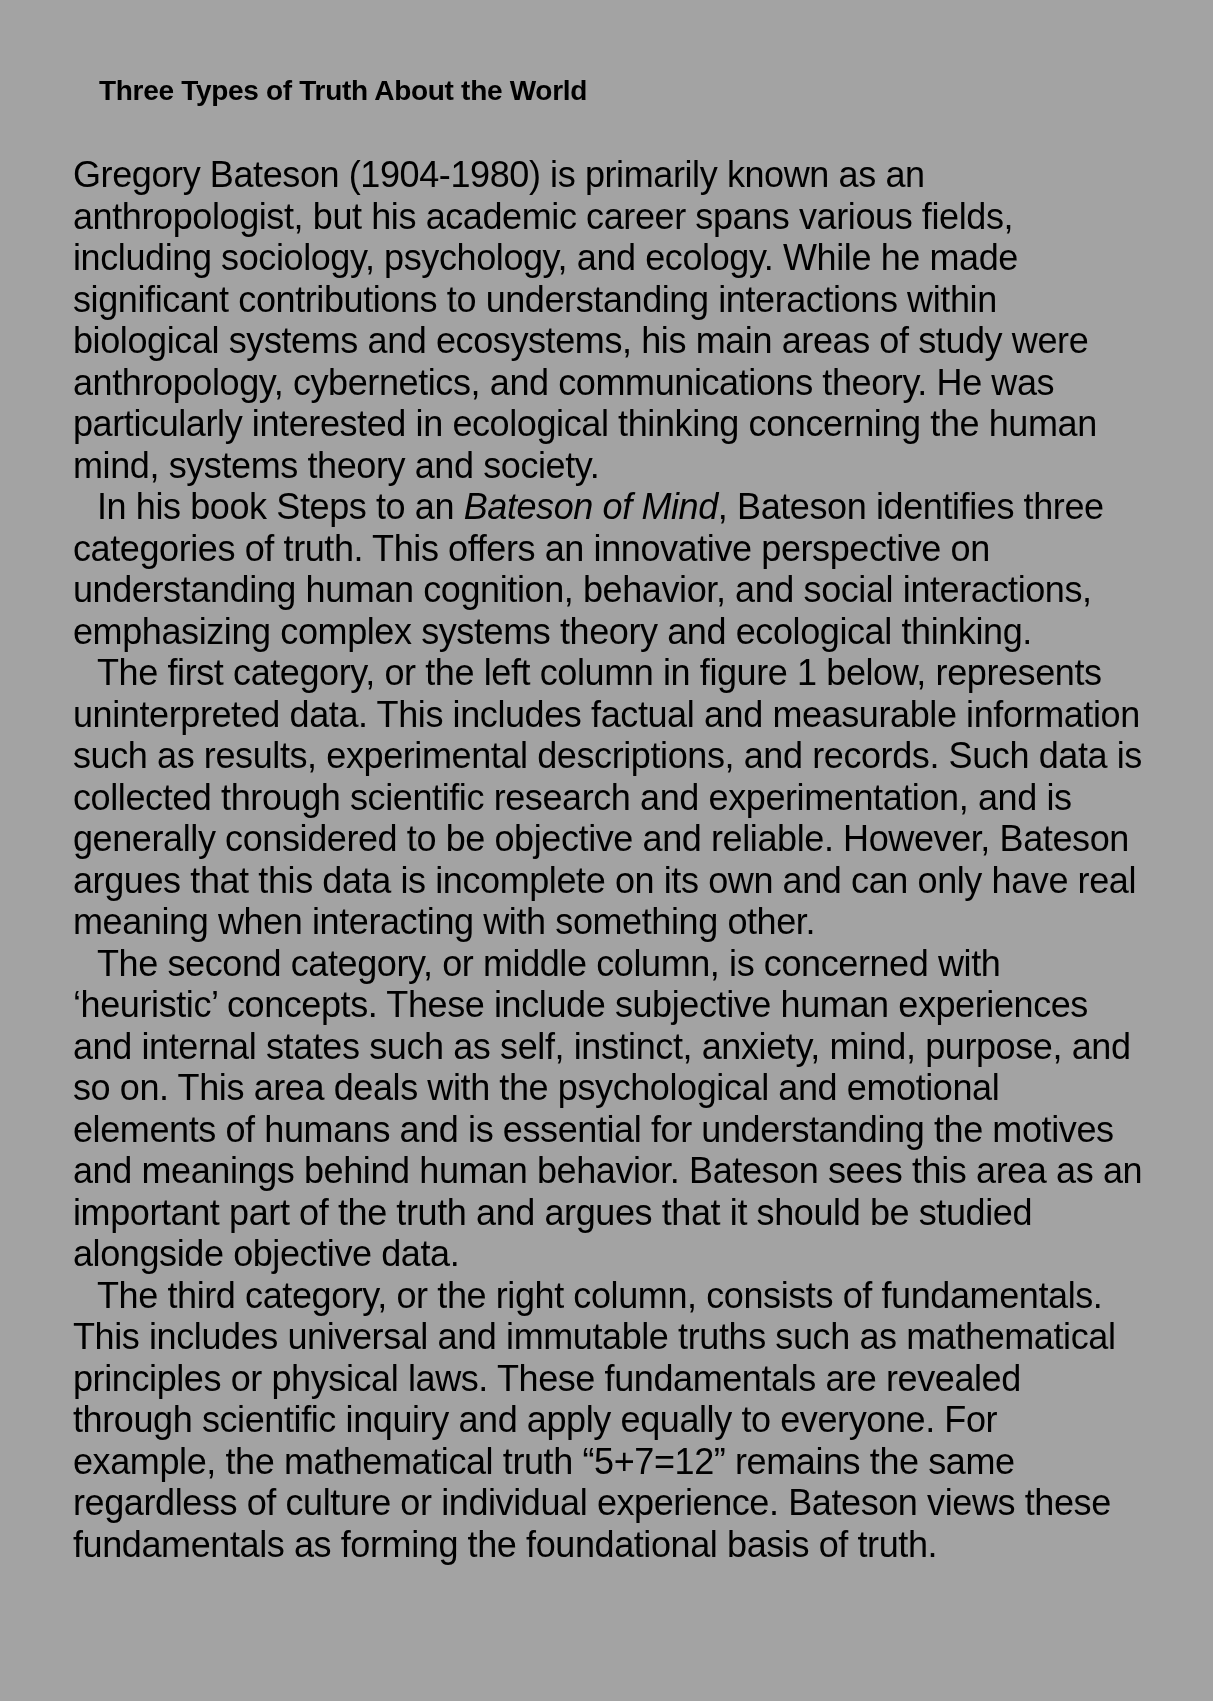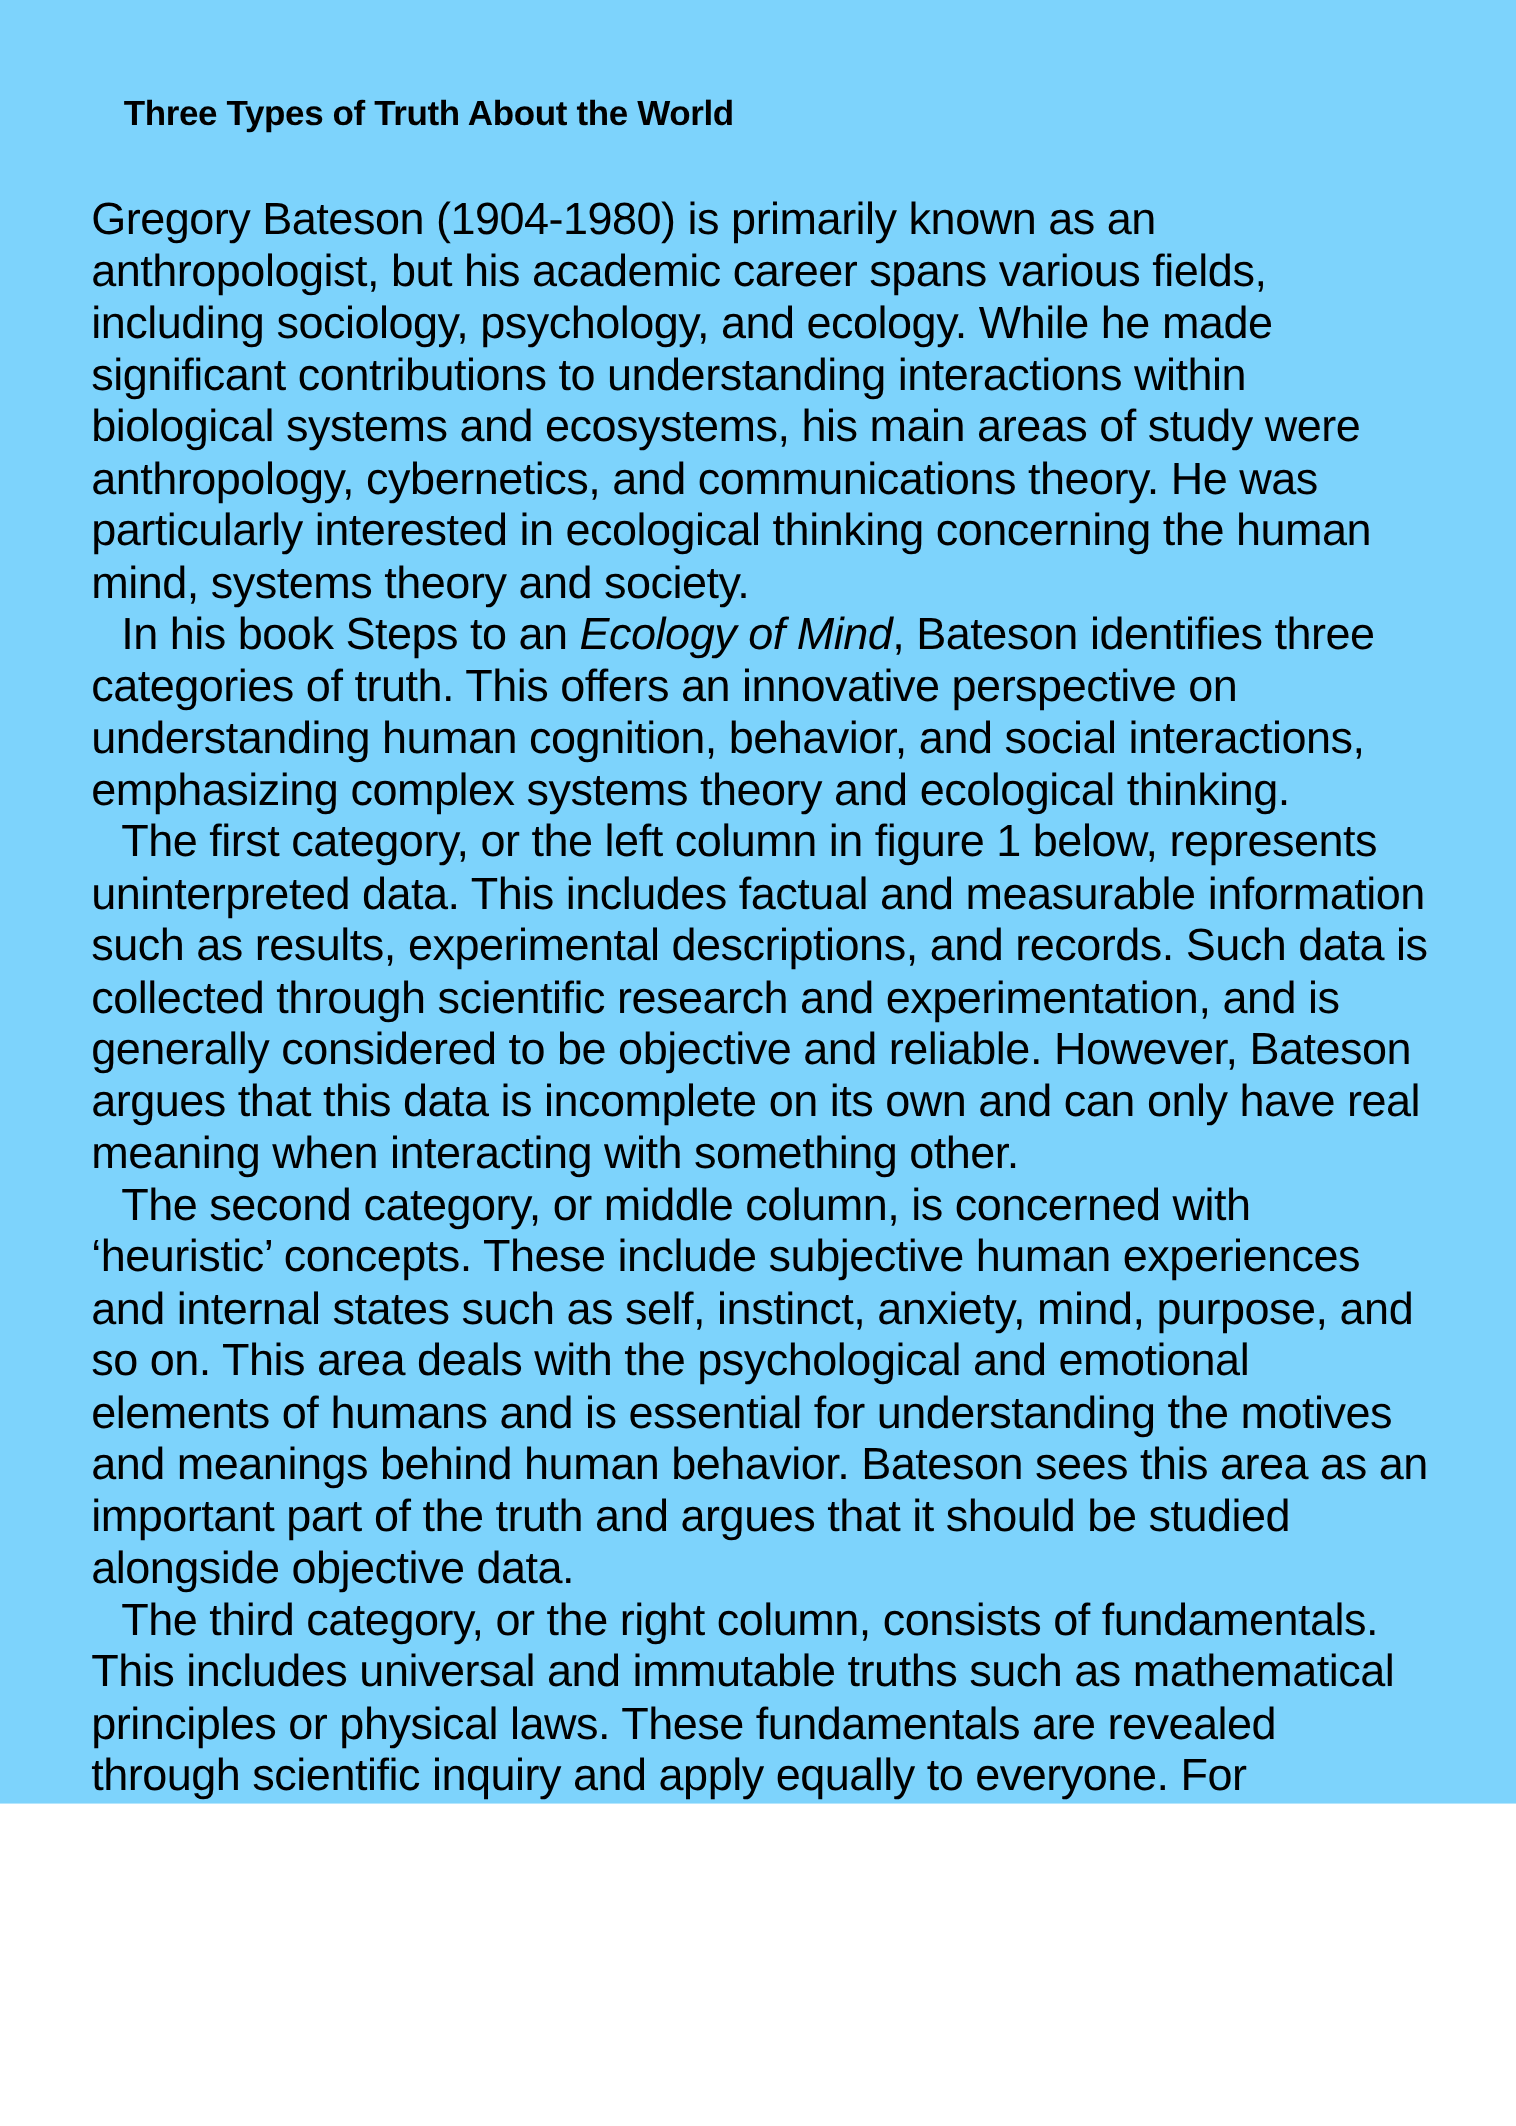--- a/index.html
+++ b/index.html
@@ -3,22 +3,22 @@
 <meta charset="utf-8">
 <style>
   html, body {
     margin: 0;
     padding: 0;
     background: #ffffff;
   }
   .page {
     position: relative;
     width: 1213px;
-    height: 1443px;
-    background: #7dd3fc;
+    height: 1701px;
+    background: #a3a3a3;
     box-sizing: border-box;
     padding: 76px 68px 0 73px;
     font-family: "Liberation Sans", sans-serif;
     color: #000000;
     overflow: hidden;
   }
   .doc-title {
     font-size: 28px;
     font-weight: 700;
     line-height: 30px;
@@ -42,18 +42,18 @@
     font-style: italic;
   }
 </style>
 </head>
 <body>
 
 <div class="page">
   <h1 class="doc-title">Three Types of Truth About the World</h1>
   <div class="doc-body">
       <p class="para"><span>Gregory Bateson (1904-1980) is primarily known as an anthropologist, but his academic career spans various fields, including sociology, psychology, and ecology. While he made significant contributions to understanding interactions within biological systems and ecosystems, his main areas of study were anthropology, cybernetics, and communications theory. He was particularly interested in ecological thinking concerning the human mind, systems theory and society.</span></p>
-      <p class="para indent"><span>In his book Steps to an </span><span class="run-italic">Ecology of Mind</span><span>, Bateson identifies three categories of truth. This offers an innovative perspective on understanding human cognition, behavior, and social interactions, emphasizing complex systems theory and ecological thinking.</span></p>
+      <p class="para indent"><span>In his book Steps to an </span><span class="run-italic">Bateson of Mind</span><span>, Bateson identifies three categories of truth. This offers an innovative perspective on understanding human cognition, behavior, and social interactions, emphasizing complex systems theory and ecological thinking.</span></p>
       <p class="para indent"><span>The first category, or the left column in figure 1 below, represents uninterpreted data. This includes factual and measurable information such as results, experimental descriptions, and records. Such data is collected through scientific research and experimentation, and is generally considered to be objective and reliable. However, Bateson argues that this data is incomplete on its own and can only have real meaning when interacting with something other.</span></p>
       <p class="para indent"><span>The second category, or middle column, is concerned with ‘heuristic’ concepts. These include subjective human experiences and internal states such as self, instinct, anxiety, mind, purpose, and so on. This area deals with the psychological and emotional elements of humans and is essential for understanding the motives and meanings behind human behavior. Bateson sees this area as an important part of the truth and argues that it should be studied alongside objective data.</span></p>
       <p class="para indent"><span>The third category, or the right column, consists of fundamentals. This includes universal and immutable truths such as mathematical principles or physical laws. These fundamentals are revealed through scientific inquiry and apply equally to everyone. For example, the mathematical truth “5+7=12” remains the same regardless of culture or individual experience. Bateson views these fundamentals as forming the foundational basis of truth.</span></p>
     </div>
 </div>
 
 </body></html>

